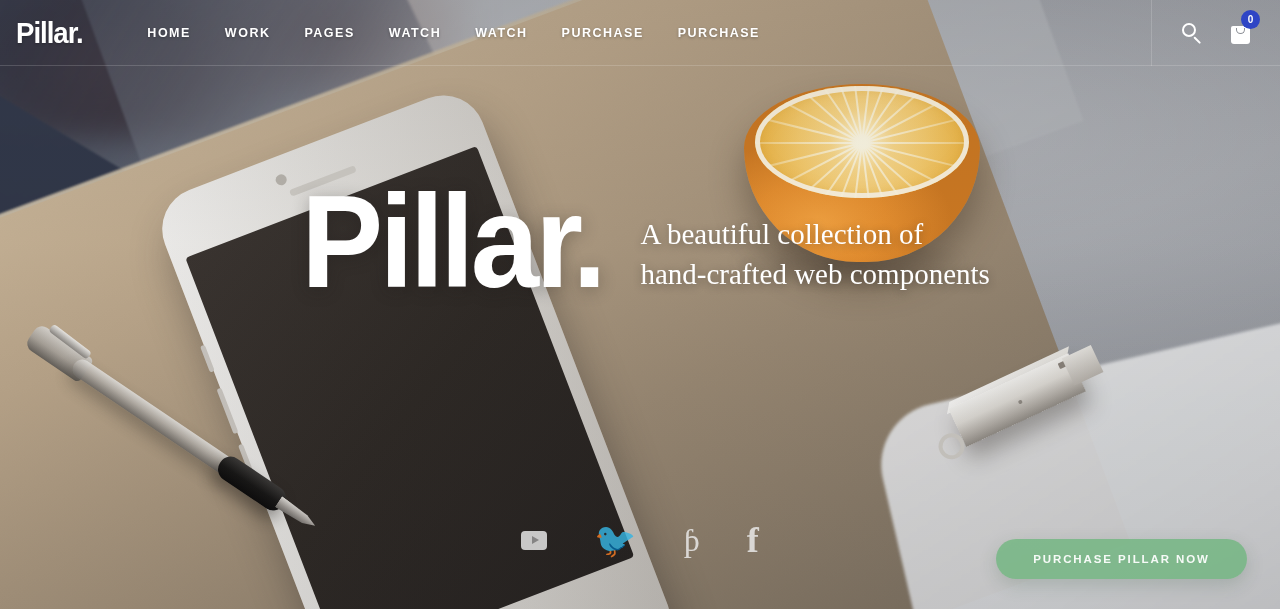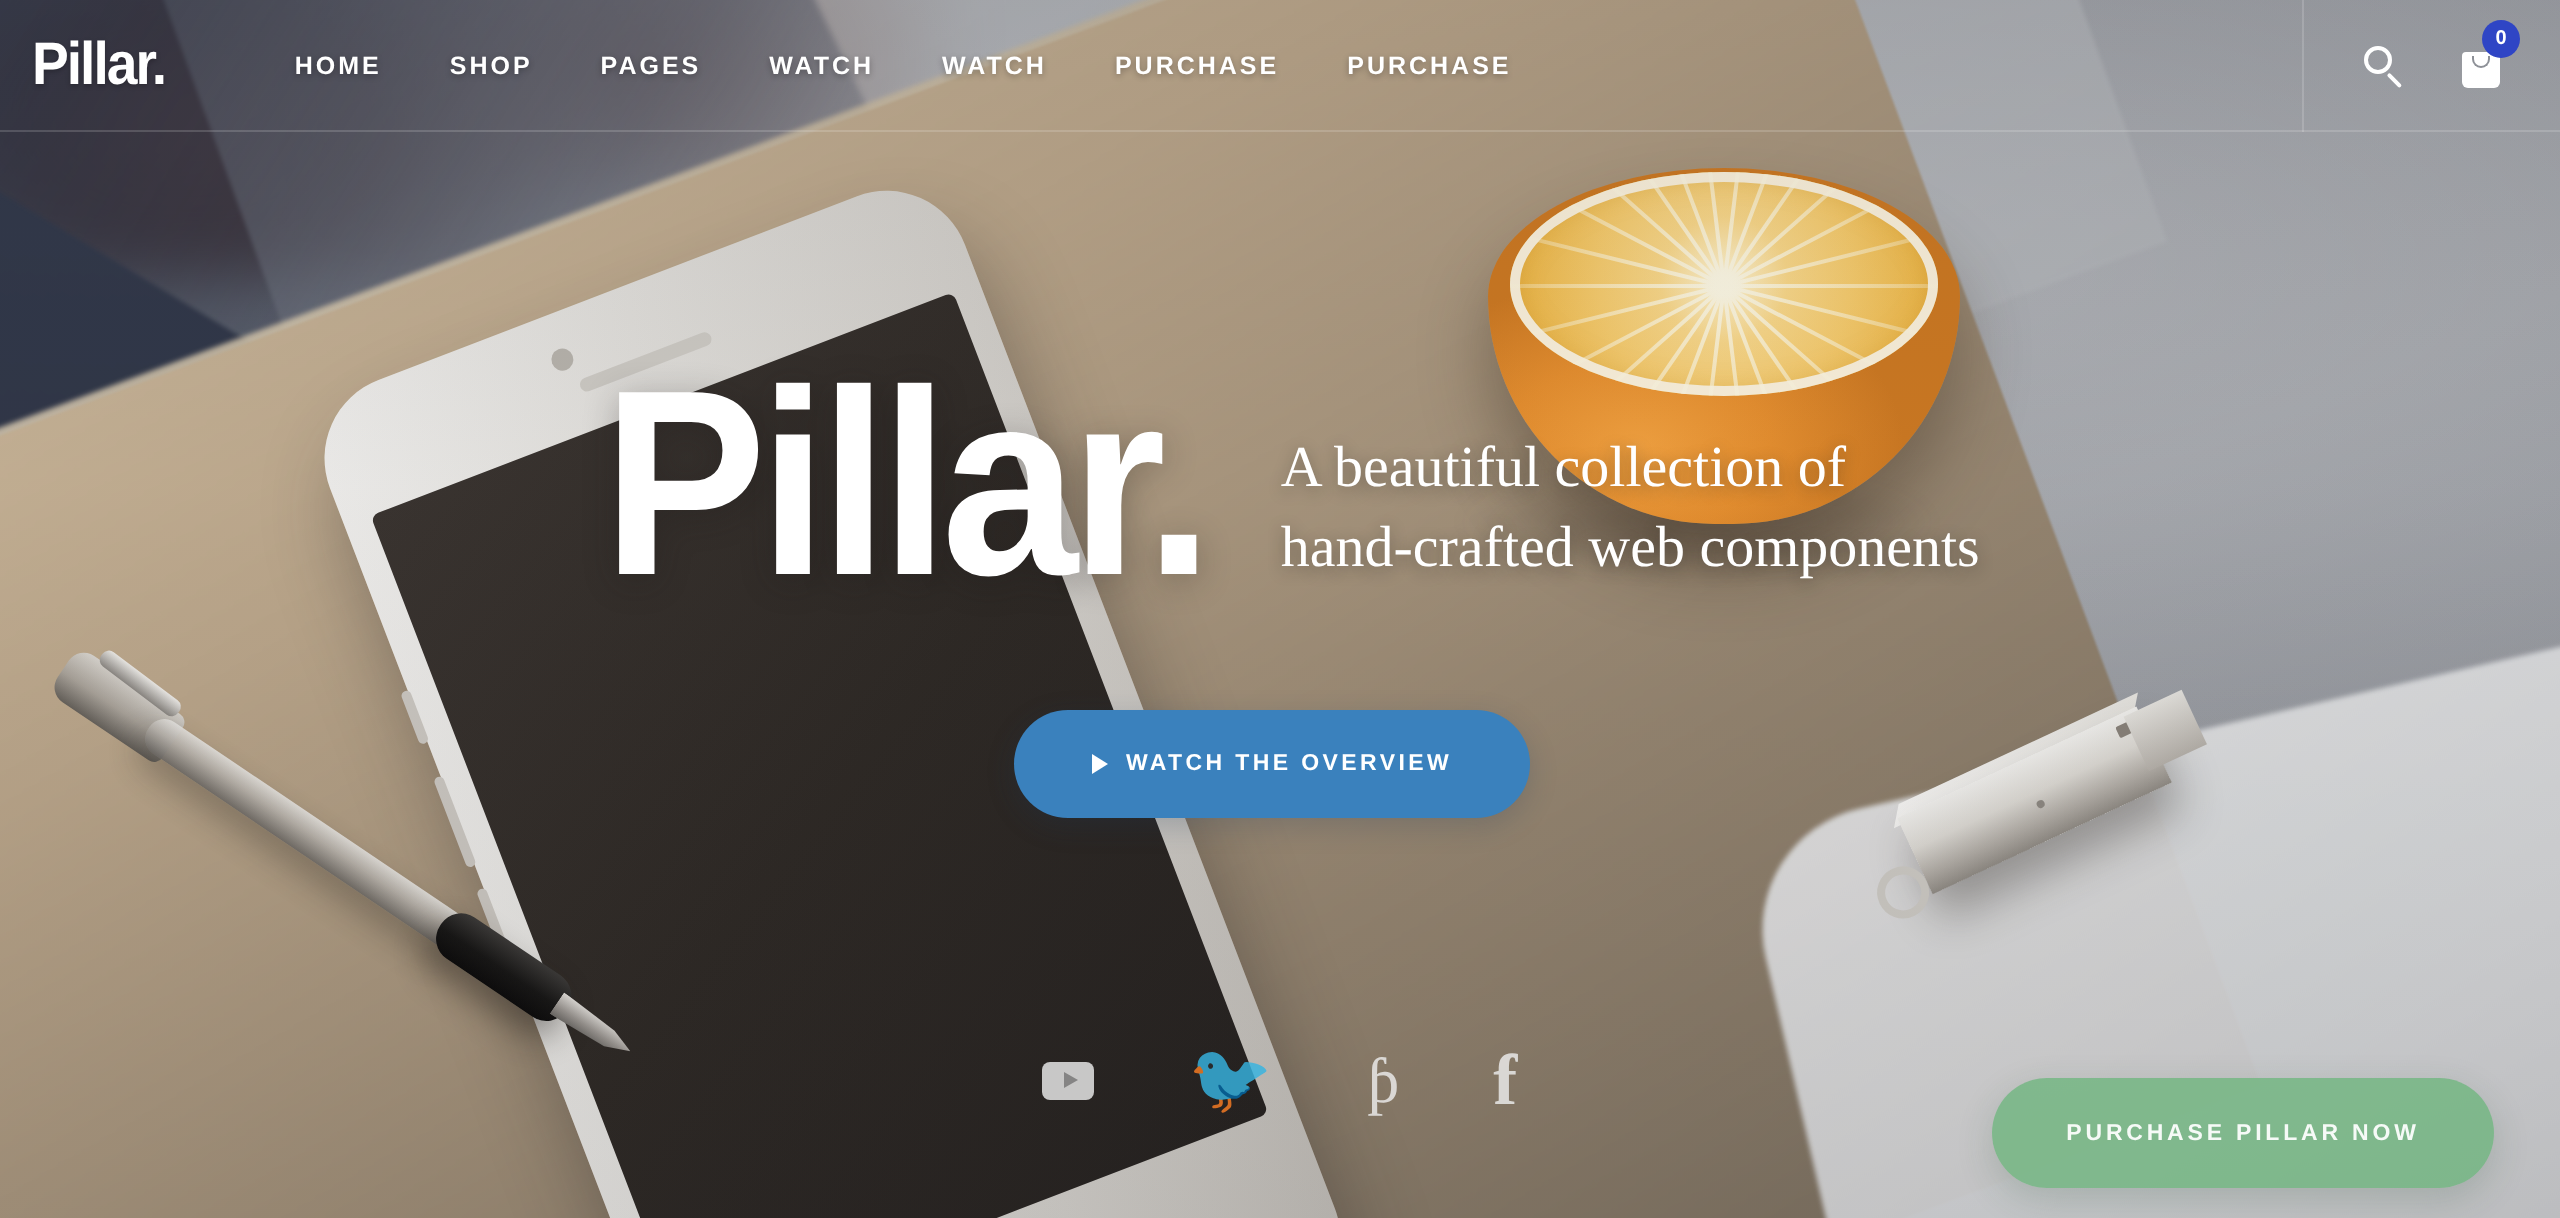--- a/index.html
+++ b/index.html
@@ -315,21 +315,21 @@
     width:0; height:0; border-left:7px solid #9a9a9a;
     border-top:4.5px solid transparent; border-bottom:4.5px solid transparent;
     margin-left:2px;
   }
   .tw, .pi, .fb { color:#ededed; line-height:1; }
   .tw { font-size:34px; }
   .pi { font-size:32px; font-family:"Liberation Serif", serif; }
   .fb { font-size:36px; font-family:"Liberation Serif", serif; font-weight:bold; }
 
   .purchase-btn {
-    position:absolute; left:996px; top:539px; width:251px; height:55px;
+    position:absolute; left:996px; top:539px; width:251px; height:40px;
     background:rgba(104,180,120,.74); border-radius:28px; border:none;
     cursor:pointer; color:rgba(255,255,255,.93);
     font-size:11.5px; font-weight:bold; letter-spacing:1.9px;
     display:flex; align-items:center; justify-content:center;
     box-shadow:0 6px 18px rgba(40,80,50,.18);
   }
 </style>
 </head>
 <body>
 
@@ -413,21 +413,21 @@
     </div>
 
     <div class="photo-tint"></div>
   </div>
 
   <div class="header">
     <div class="logo">Pillar.</div>
 
     <div class="nav">
       <div class="nav-item">HOME</div>
-      <div class="nav-item">SHOP</div>
+      <div class="nav-item">WORK</div>
       <div class="nav-item">PAGES</div>
       <div class="nav-item">WATCH</div>
       <div class="nav-item">WATCH</div>
       <div class="nav-item">PURCHASE</div>
       <div class="nav-item">PURCHASE</div>
     </div>
 
     <div class="header-right">
       <div class="icon-btn">
         <div class="search-ring"></div>
@@ -443,24 +443,20 @@
   </div>
 
   <div class="hero">
 
     <div class="hero-title-row">
       <div class="hero-wordmark">Pillar.</div>
       <div class="hero-tagline">A beautiful collection of
 hand-crafted web components</div>
     </div>
 
-    <button class="watch-btn">
-      <span class="play-tri"></span>
-      <span>WATCH THE OVERVIEW</span>
-    </button>
 
     <div class="socials">
       <div class="social">
         <div class="yt-box">
           <div class="yt-tri"></div>
         </div>
       </div>
       <div class="social tw">🐦</div>
       <div class="social pi">ƥ</div>
       <div class="social fb">f</div>

